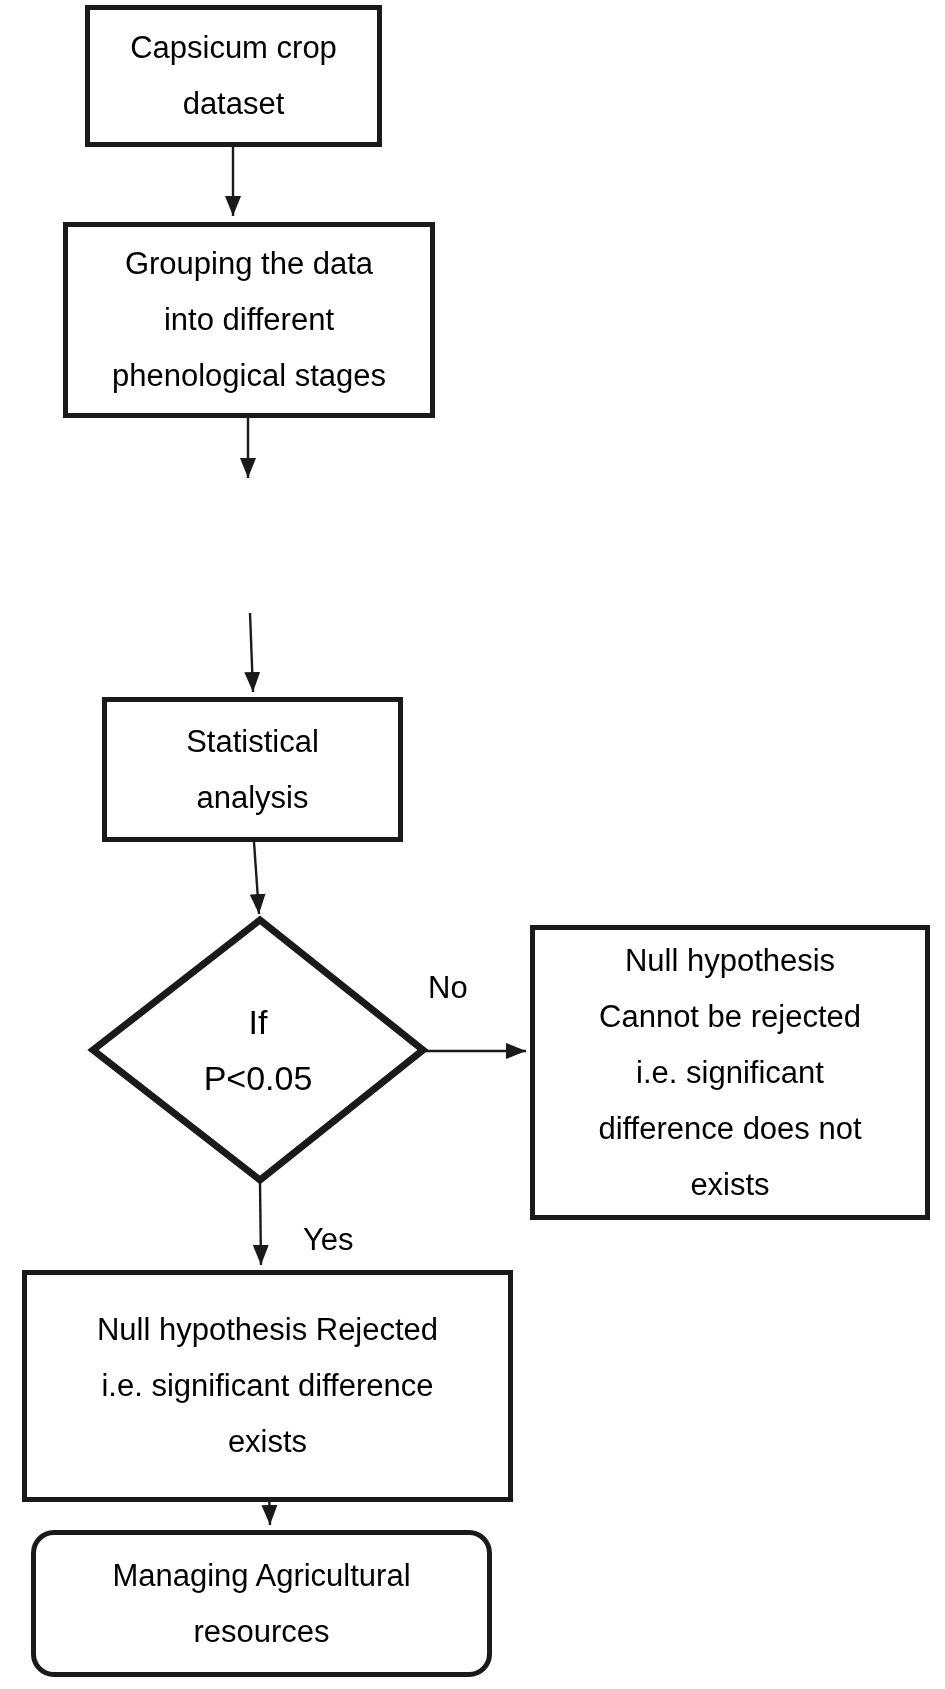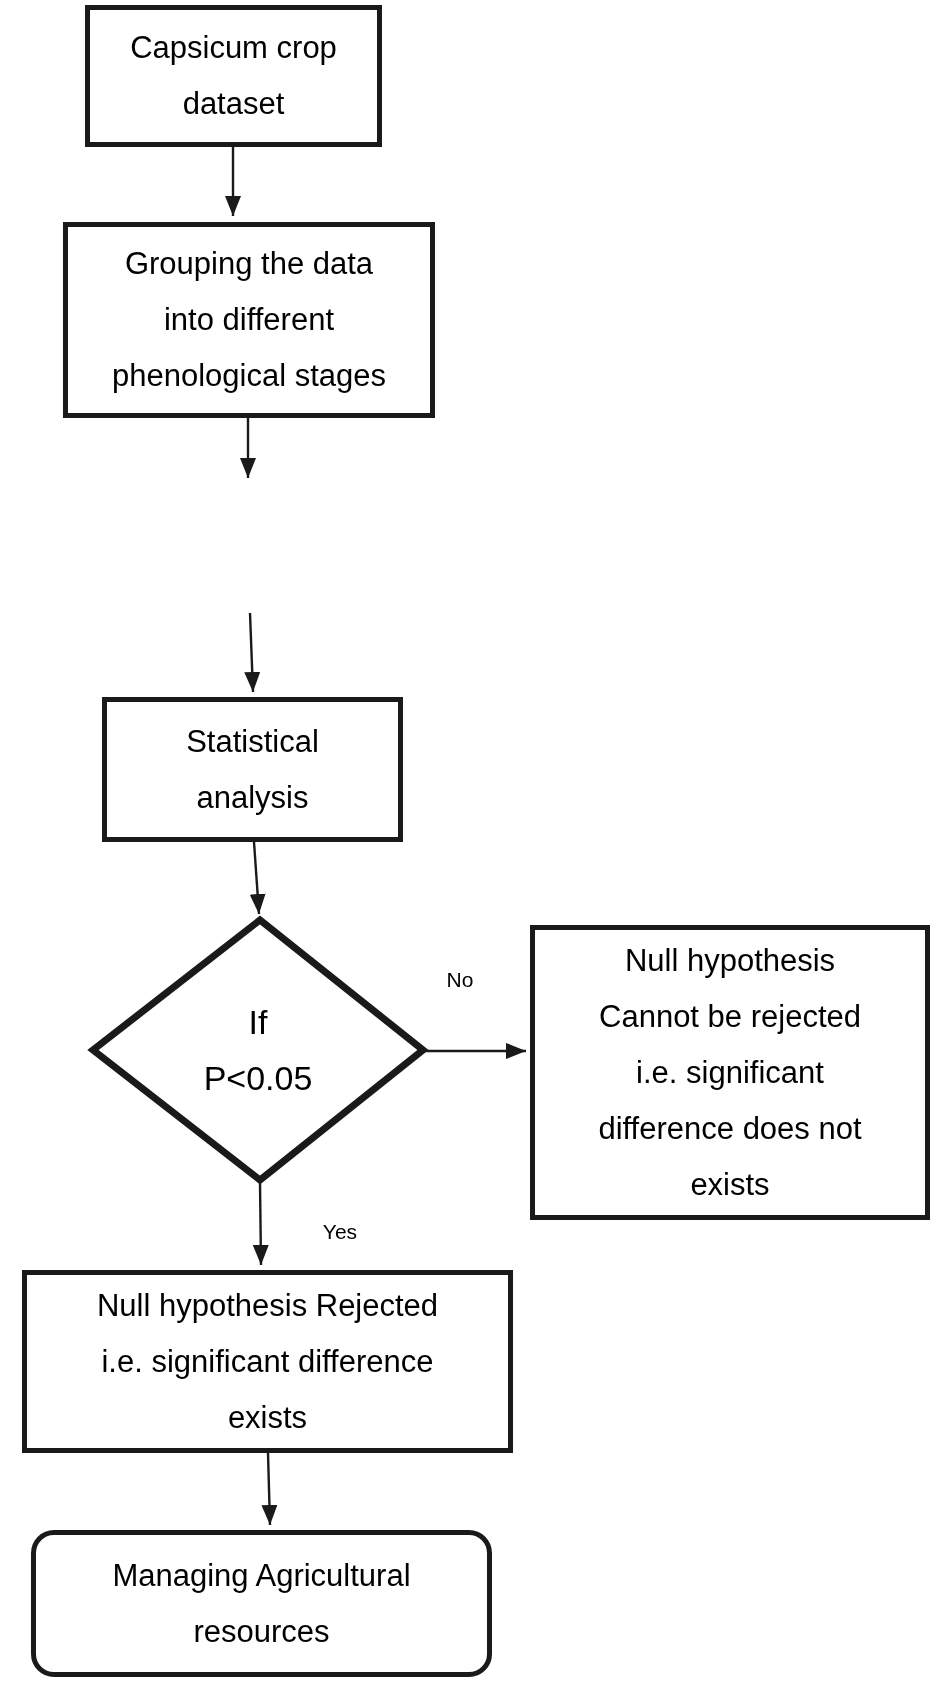--- a/index.html
+++ b/index.html
@@ -46,33 +46,33 @@
     align-items: center;
     justify-content: center;
     text-align: center;
     white-space: pre-line;
     font-size: 34px;
     line-height: 56px;
     background: transparent;
   }
   .edge-label {
     position: absolute;
-    font-size: 21px;
+    font-size: 31px;
     line-height: 36px;
-    text-align: center;
     white-space: pre-line;
+    margin-top: 8px;
   }
   
   #node-dataset        { left: 85px;  top: 5px;    width: 297px; height: 142px; }
   #node-grouping       { left: 63px;  top: 222px;  width: 372px; height: 196px; }
   #node-normalization  { left: 97px;  top: 483px;  width: 298px; height: 130px; }
   #node-statistical    { left: 102px; top: 697px;  width: 301px; height: 145px; }
   #node-decision-label { left: 93px;  top: 920px;  width: 330px; height: 260px; }
   #node-null-not-rejected { left: 530px; top: 925px; width: 400px; height: 295px; }
-  #node-null-rejected  { left: 22px;  top: 1270px; width: 491px; height: 183px; justify-content: center; }
+  #node-null-rejected  { left: 22px;  top: 1270px; width: 491px; height: 232px; justify-content: center; }
   #node-managing       { left: 31px;  top: 1530px; width: 461px; height: 147px; border-radius: 23px; }
   #edge-label-no       { left: 428px; top: 962px;  width: 64px; }
   #edge-label-yes      { left: 303px; top: 1214px; width: 74px; }
 </style>
 </head>
 <body>
 
 <div class="canvas">
 
   <svg class="connectors" viewBox="0 0 945 1689" xmlns="http://www.w3.org/2000/svg">

